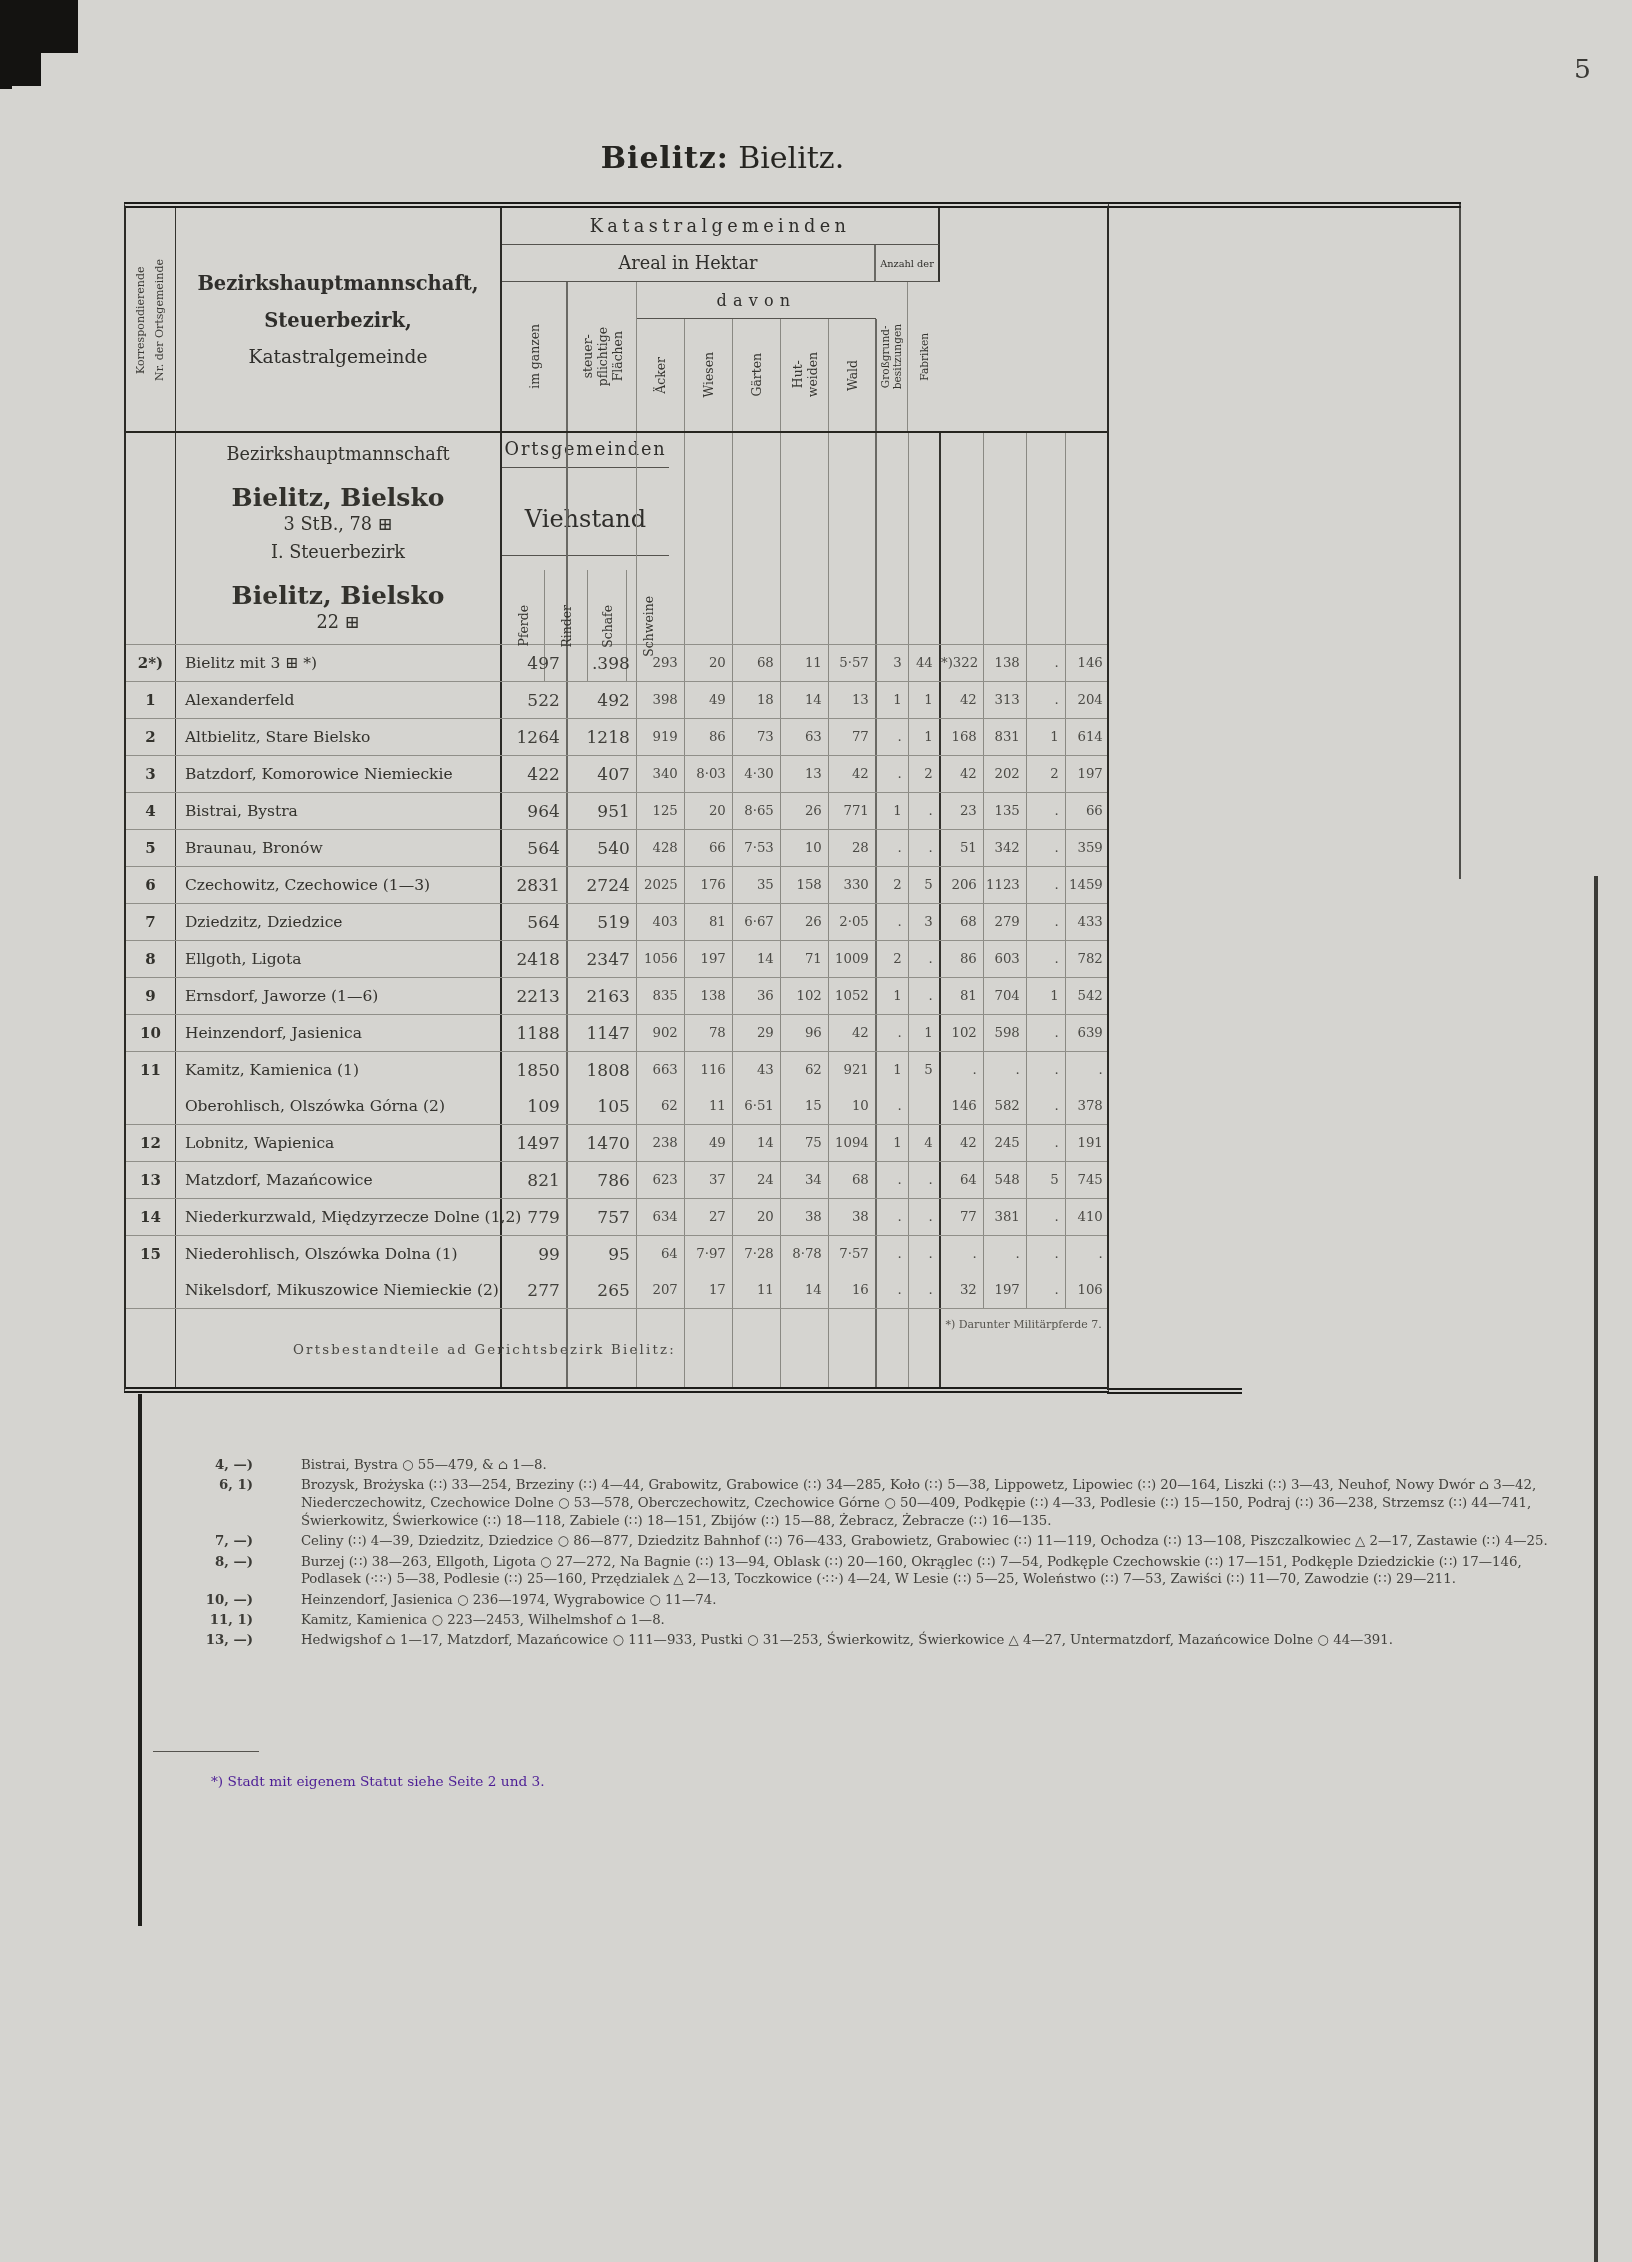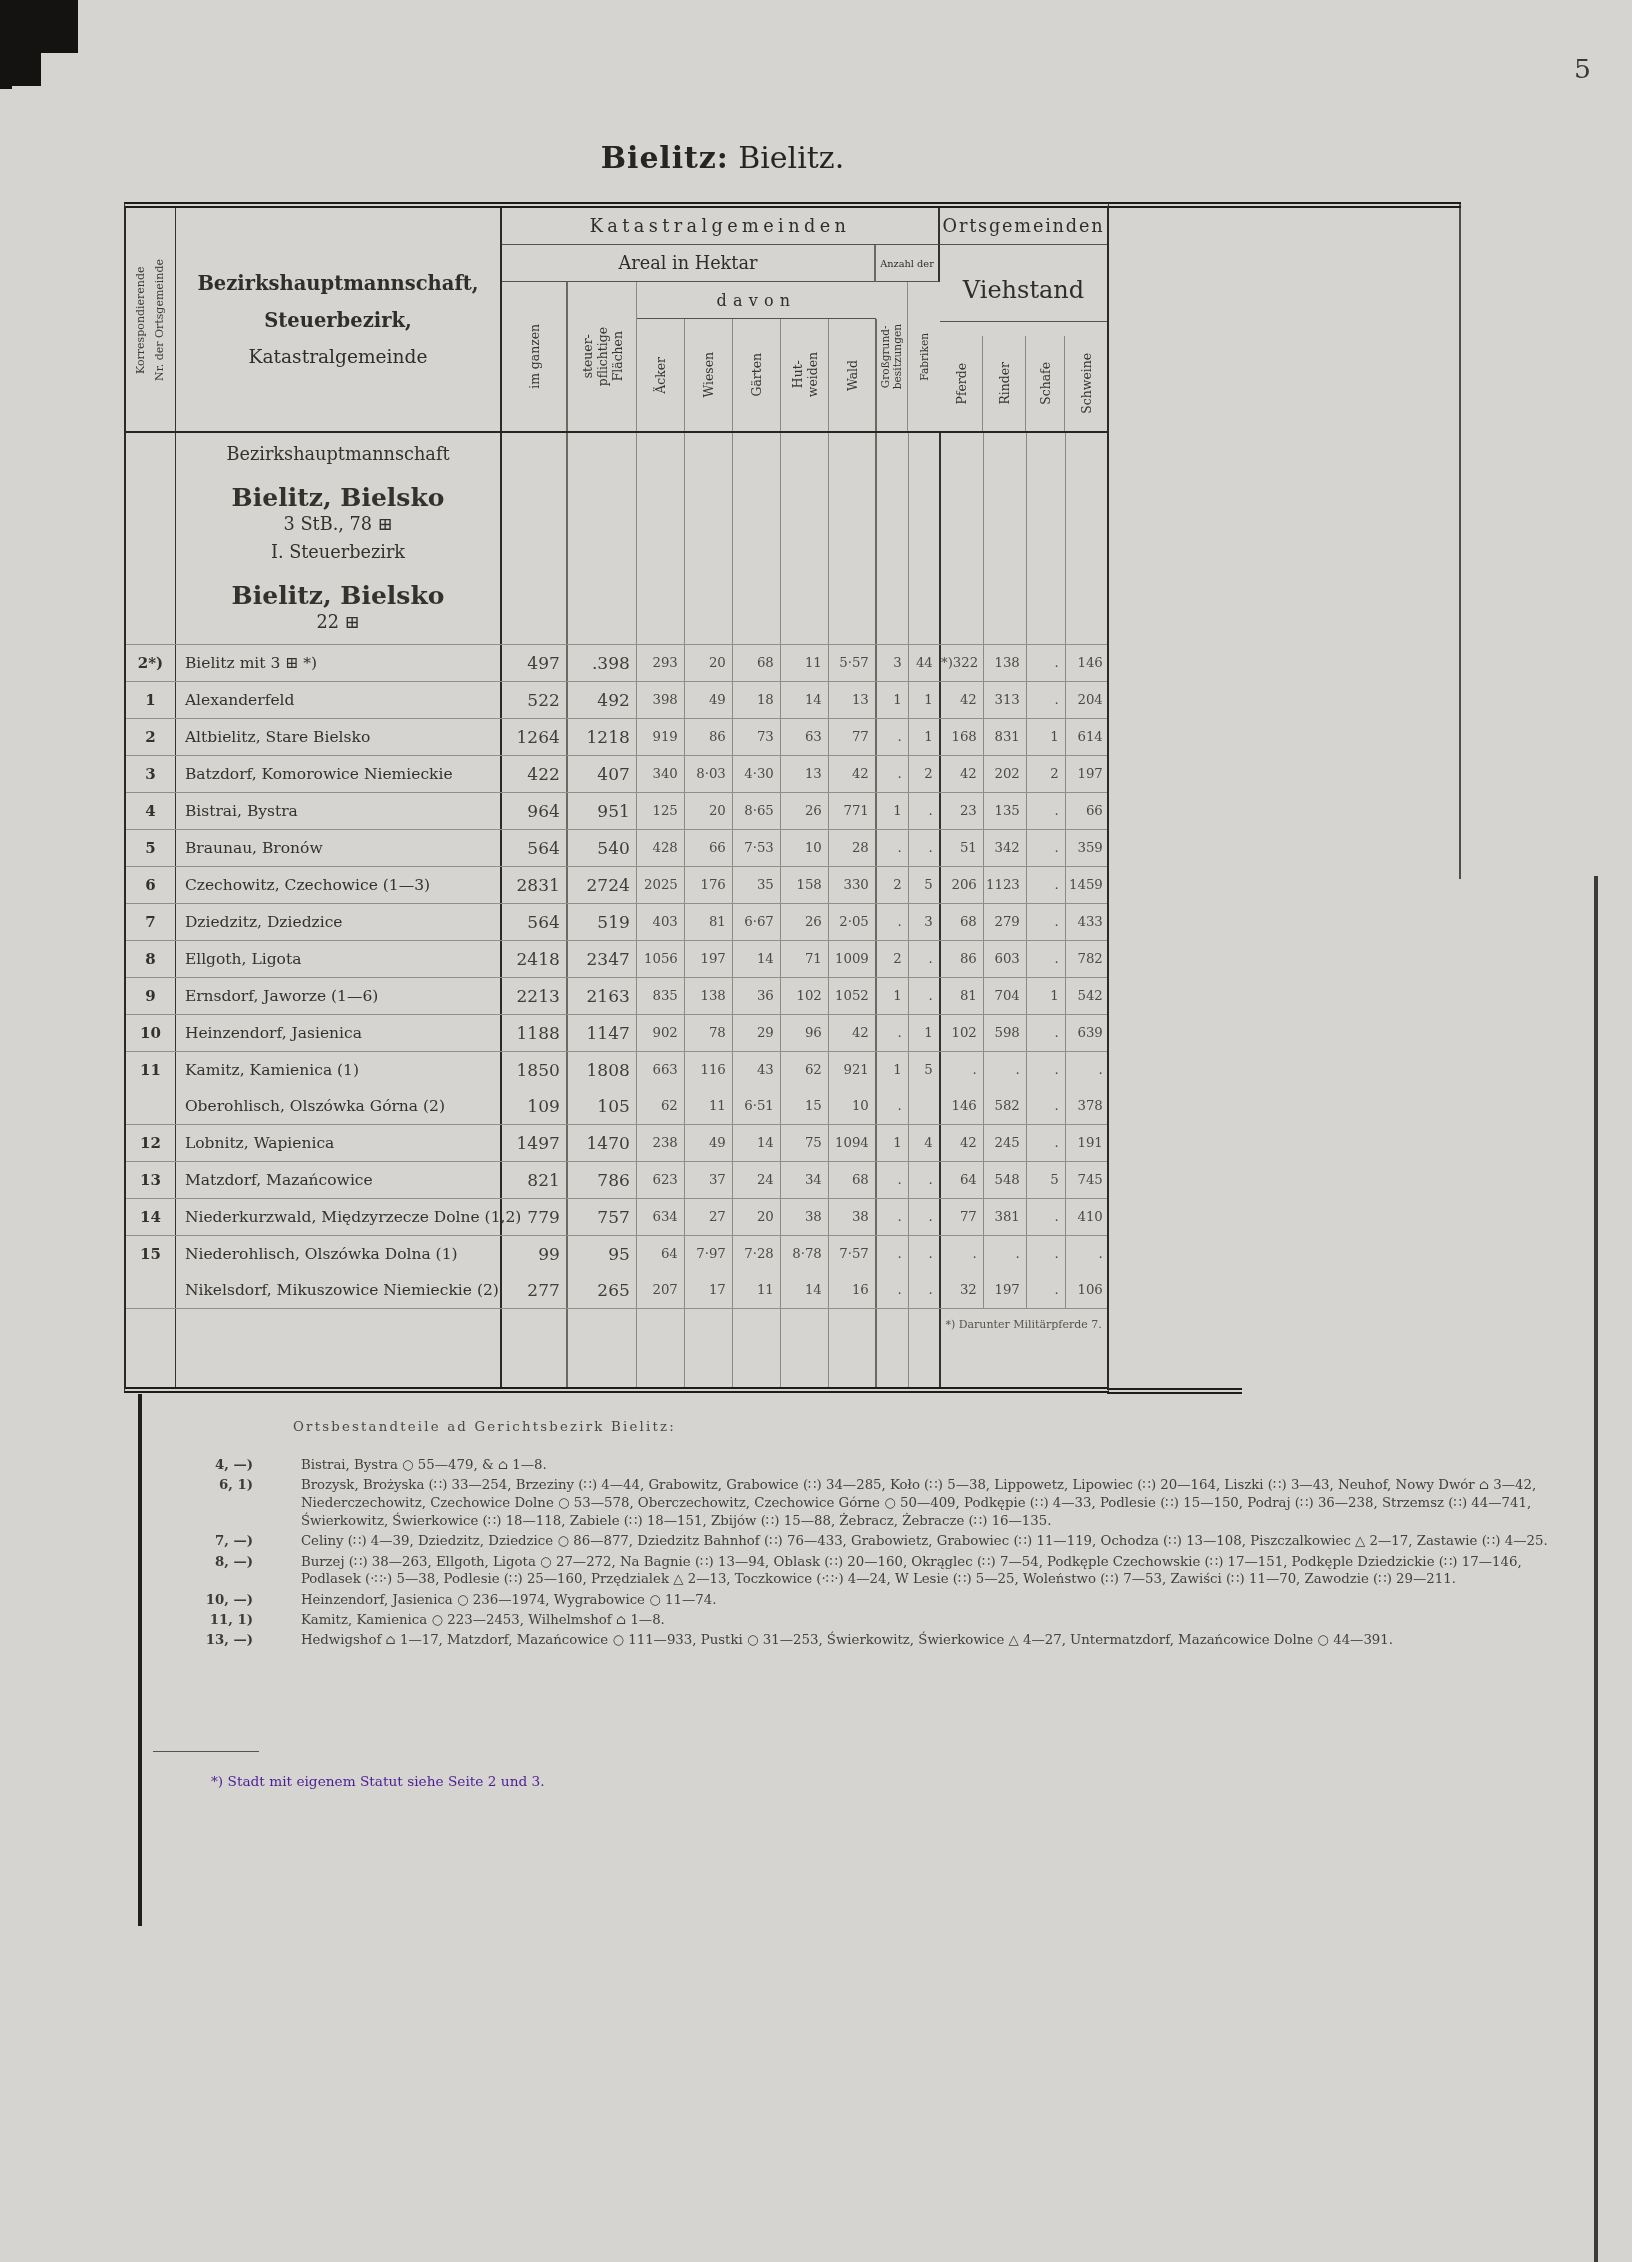--- a/index.html
+++ b/index.html
@@ -47,21 +47,21 @@
   .c14{width:43px;}
 
   
   .thead{display:flex;height:223px;flex:none;border-bottom:2.7px solid #26251f;}
   .corner-cell{display:flex;align-items:center;justify-content:center;}
   .rot{writing-mode:vertical-rl;transform:rotate(180deg);text-align:center;}
   .corner-cell .rot{font-size:11px;line-height:18.6px;color:#3c3b37;}
   .namehdr{display:flex;flex-direction:column;align-items:center;justify-content:center;gap:14px;}
   .namehdr div{font-size:19.5px;font-weight:bold;}
   .namehdr div:last-child{font-weight:normal;font-size:18.6px;}
-  .hright{width:605px;display:flex;}
+  .hright{width:605px;display:flex;flex-direction:column;}
   .kgpart{width:438px;display:flex;flex-direction:column;}
   .ogpart{width:167px;display:flex;flex-direction:column;border-left:0;gap:14px;}
   .grouphdr{height:37px;line-height:37px;text-align:center;font-size:17.7px;letter-spacing:4.4px;border-bottom:0.9px solid #55534e;box-sizing:border-box;}
   .kgpart .grouphdr{border-right:2.7px solid #33322e;}
   .subrow{display:flex;height:37px;box-sizing:border-box;}
   .areal{width:374px;text-align:center;line-height:37px;font-size:17.7px;border-bottom:0.9px solid #55534e;border-right:2.7px double #6a6964;box-sizing:border-box;}
   .anzahl{width:64px;display:flex;align-items:center;justify-content:center;font-size:9.8px;border-bottom:0.9px solid #55534e;border-right:2.7px solid #33322e;box-sizing:border-box;}
   .krow3{display:flex;height:149px;}
   .rotcell{display:flex;align-items:center;justify-content:center;height:100%;}
   .rotcell .rot{font-size:12.4px;line-height:15px;color:#35342f;}
@@ -85,21 +85,21 @@
   .trow .cell div{height:36px;line-height:36px;}
   .nrcell{text-align:center;font-weight:bold;font-size:15px;color:#33322d;}
   .namecell{padding-left:8.9px;font-size:15.5px;color:#33322d;white-space:nowrap;}
   .numcell{text-align:right;padding-right:6.2px;font-size:13.3px;color:#4b4a45;}
   .numcell.big{font-size:17px;color:#3f3e39;}
   .filler{display:flex;flex:1;border-top:0.9px solid #908f89;}
   .filler .cell{height:100%;}
   .note-cell{width:167px;box-sizing:border-box;padding:8.9px 5.3px 0 0;text-align:right;font-size:11px;color:#55534d;}
 
   
-  .footer-heading{position:absolute;left:293px;top:1419px;font-size:13.3px;letter-spacing:2.2px;color:#4a4944;}
+  .footer-heading{position:absolute;left:293px;top:1342px;font-size:13.3px;letter-spacing:2.2px;color:#4a4944;}
   .footnotes{position:absolute;left:177px;top:1456px;width:1383px;}
   .fn{display:flex;margin-bottom:2.7px;}
   .fn-label{width:76px;flex:none;text-align:right;padding-right:8.9px;font-weight:bold;font-size:13.3px;line-height:17.7px;color:#3c3b36;}
   .fn-text{flex:1;font-size:13.3px;line-height:17.7px;color:#42413c;margin-left:39px;}
   .statut-rule{position:absolute;left:153px;top:1751px;width:106px;border-top:1.8px solid #55534e;}
   .statut-note{position:absolute;left:211px;top:1773px;font-size:13.7px;color:#4c1d95;}
 </style>
 </head>
 <body>
 

